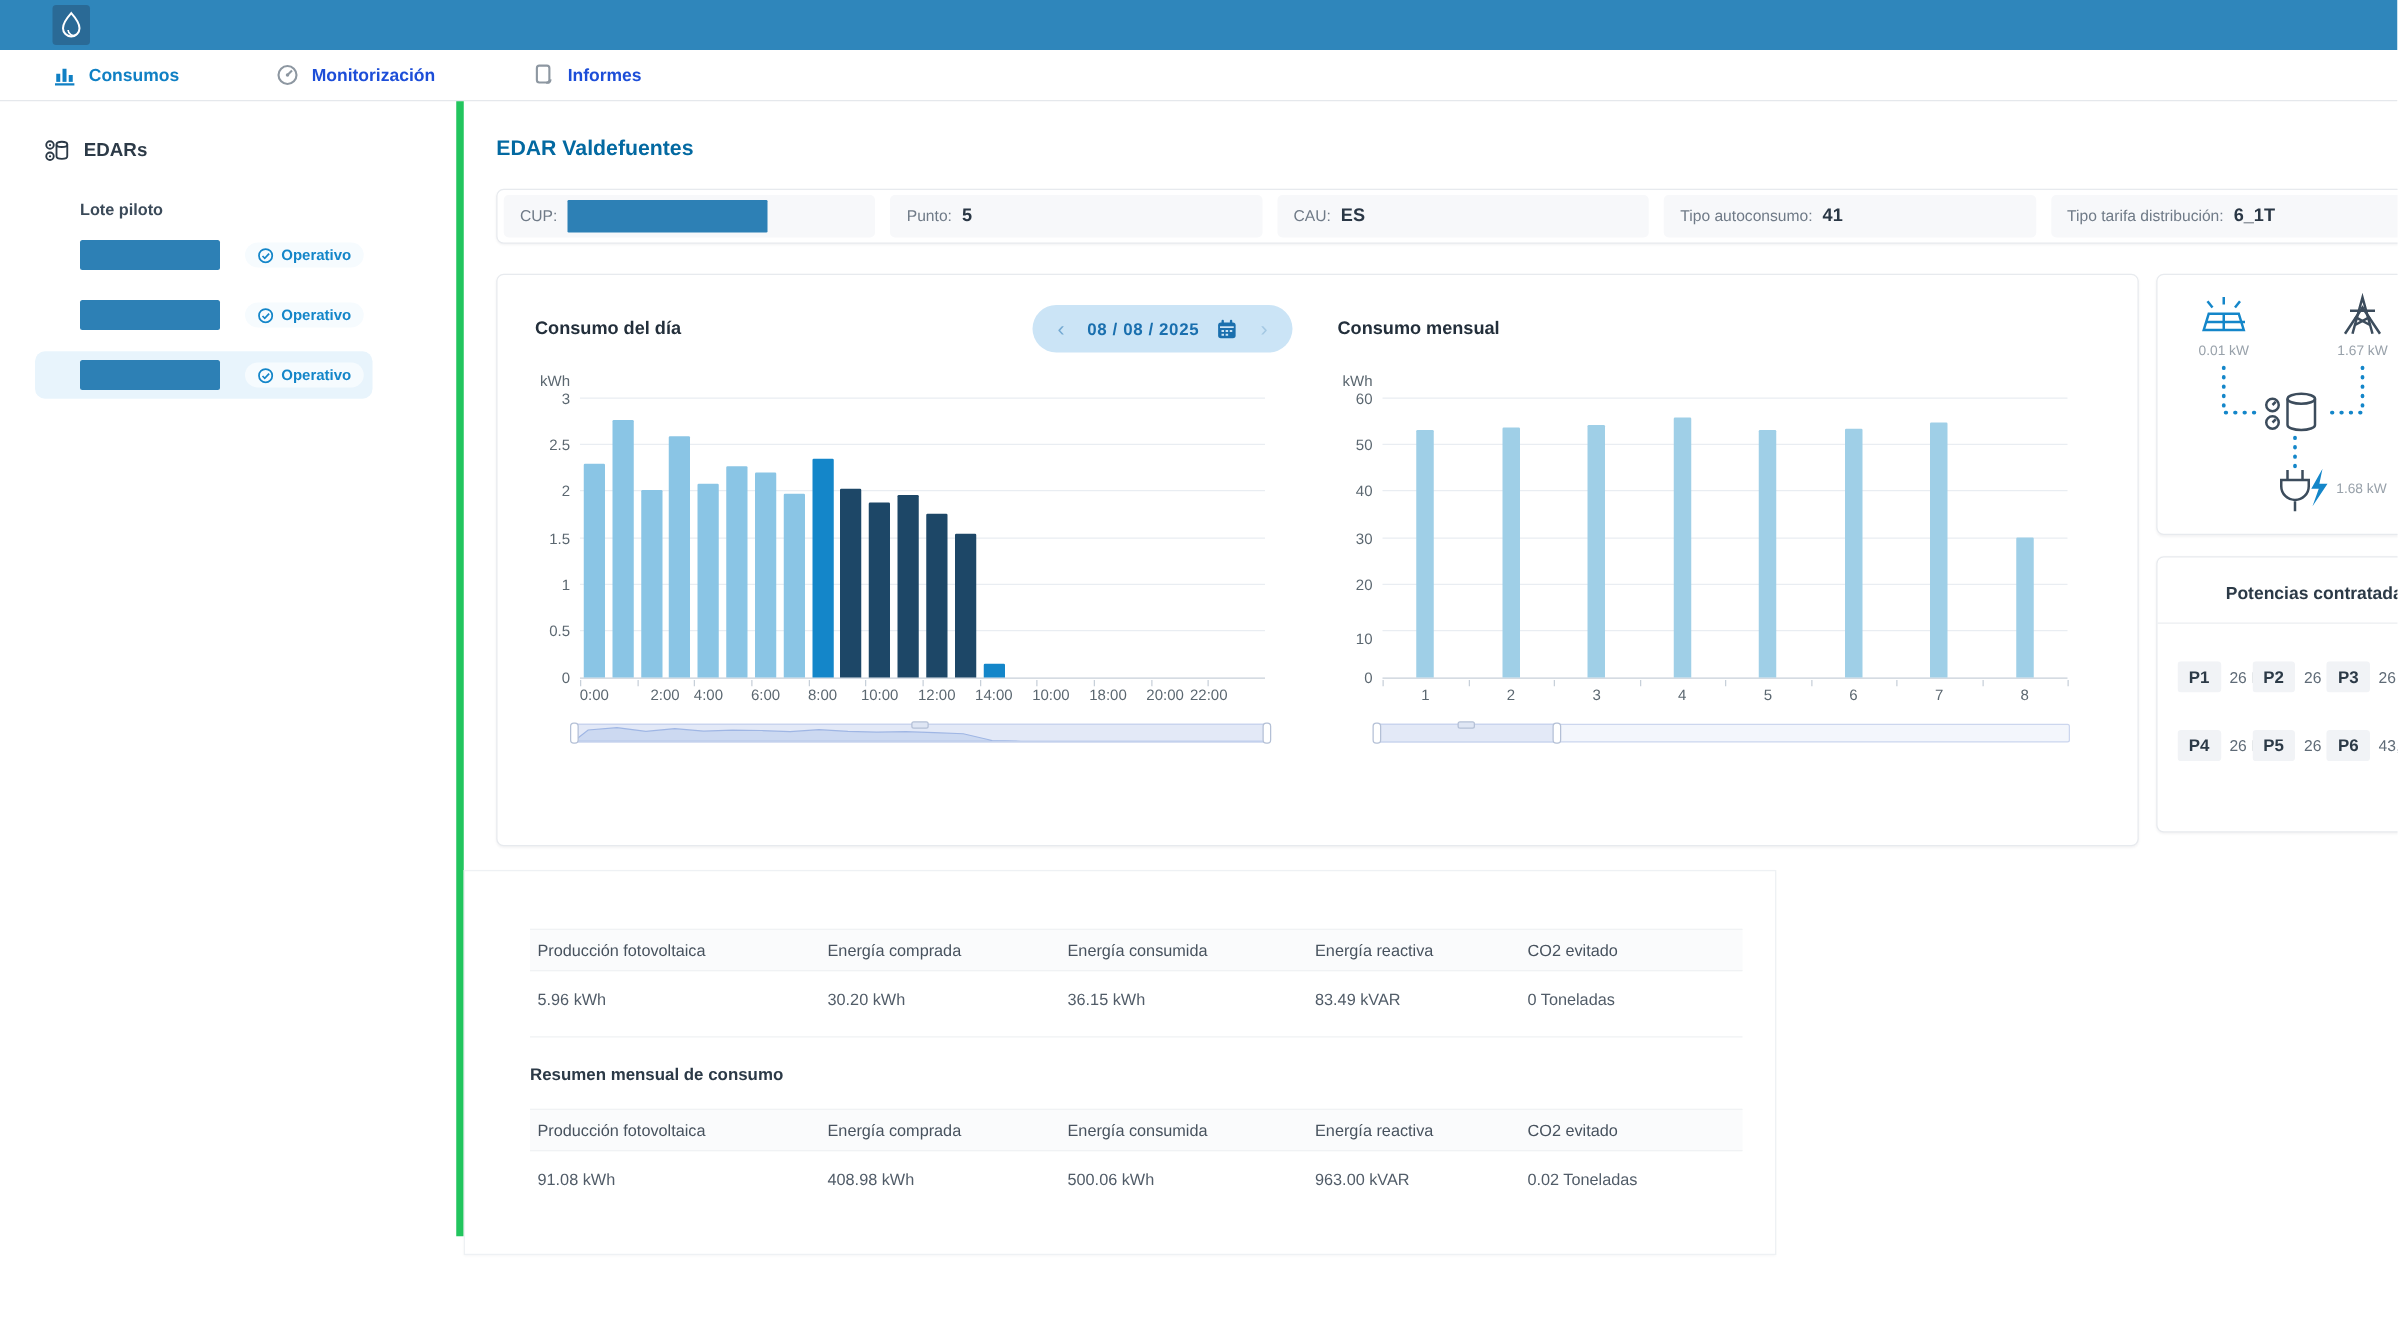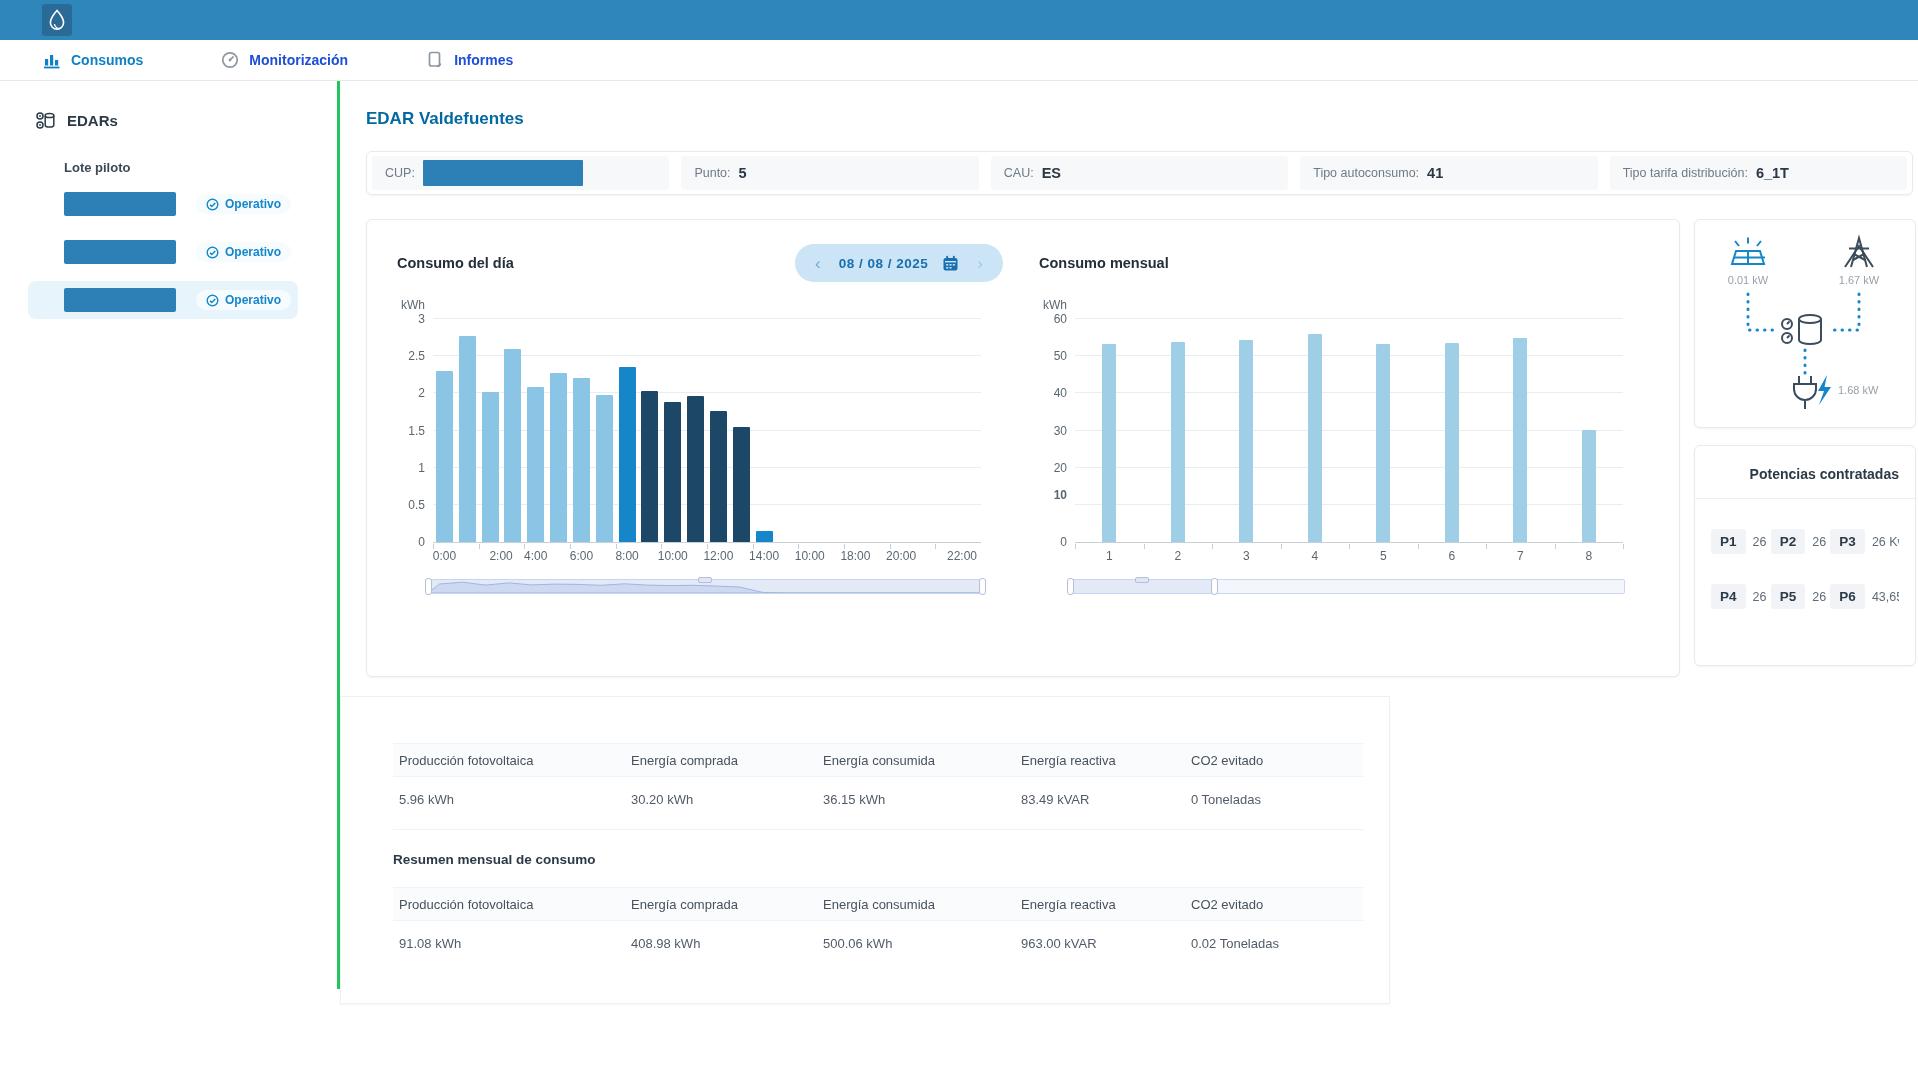--- a/index.html
+++ b/index.html
@@ -9,21 +9,21 @@
   .topbar { height:40px; background:#2F86BB; display:flex; align-items:center; padding-left:42px; }
   .logo-box { width:30px; height:32px; background:#2A6A96; border-radius:3px; display:flex; align-items:center; justify-content:center; }
 
   
   .tabbar { height:41px; background:#fff; border-bottom:1px solid #e5e8ec; display:flex; align-items:center; padding-left:44px; gap:78px; }
   .tab { display:flex; align-items:center; gap:10px; font-size:14px; font-weight:bold; color:#1d4ed8; cursor:pointer; }
   .tab.active { color:#1080C4; }
 
   
   .layout { display:flex; height:908px; }
-  .sidebar { width:340px; border-right:3px solid #22c55e; padding-top:30px; flex-shrink:0; }
+  .sidebar { width:371px; border-right:6px solid #22c55e; padding-top:30px; flex-shrink:0; }
   .sb-title { display:flex; align-items:center; gap:11px; padding-left:36px; font-size:15px; font-weight:bold; color:#2c3a47; }
   .sb-group { margin:30px 0 8px 64px; font-size:13px; font-weight:bold; color:#3b4a59; }
   .sb-item { width:270px; margin:10px 0 10px 28px; padding:7px 0 7px 36px; border-radius:8px; display:flex; align-items:center; gap:20px; cursor:pointer; }
   .sb-item.selected { background:#E8F4FC; }
   .sb-bar { width:112px; height:24px; background:#2D80B5; border-radius:2px; }
   .badge { display:inline-flex; align-items:center; gap:6px; background:#f6fbfe; border-radius:12px; padding:3px 10px; font-size:12px; font-weight:bold; color:#1486C9; }
 
   .main { flex:1; padding:28px 0 0 26px; position:relative; }
   .page-title { font-size:17px; font-weight:bold; color:#0369a1; }
 
@@ -259,21 +259,21 @@
               <div class="xlab" style="left: 285.417px;">12:00</div>
               <div class="xtick" style="left: 274px;"></div>
               <div class="xlab" style="left: 331.083px;">14:00</div>
               <div class="xtick" style="left: 319.667px;"></div>
               <div class="xlab" style="left: 376.75px;">10:00</div>
               <div class="xtick" style="left: 365.333px;"></div>
               <div class="xlab" style="left: 422.417px;">18:00</div>
               <div class="xtick" style="left: 411px;"></div>
               <div class="xlab" style="left: 468.083px;">20:00</div>
               <div class="xtick" style="left: 456.667px;"></div>
-              <div class="xlab" style="left: 529px;">22:00</div>
+              <div class="xlab" style="left: 503px;">22:00</div>
               <div class="xtick" style="left: 502.333px;"></div>
             </div>
           <div class="dslider" id="slider0">
               <div class="ds-sel" style="left: 0px; width: 554px;"></div>
               <svg width="554" height="13">
                 <polygon points="0,13 11.5,4.0 34.6,2.2 57.7,5.1 80.8,2.9 103.9,4.9 127.0,4.1 150.0,4.4 173.1,5.3 196.2,3.8 219.3,5.1 242.4,5.6 265.5,5.3 288.5,6.1 311.6,7.0 334.7,12.4 357.8,13.0 380.9,13.0 404.0,13.0 427.0,13.0 450.1,13.0 473.2,13.0 496.3,13.0 519.4,13.0 542.5,13.0 554,13" fill="#ccd9f1" stroke="#9fb6e4" stroke-width="1"></polygon>
               </svg>
               <div class="ds-handle" style="left: -3px;"></div>
               <div class="ds-handle" style="left: 551px;"></div>
               <div class="ds-grip" style="left: 277px;"></div>
@@ -281,21 +281,21 @@
         </div>
 
         <div class="chart-section">
           <div class="chart-head">
             <div class="chart-title">Consumo mensual</div>
           </div>
           <div class="ylab">kWh</div>
           <div class="plot" id="plot1">
               <div class="ytick" style="bottom: 0px;">0</div>
               <div class="gridline" style="bottom: 37.1667px;"></div>
-              <div class="ytick" style="bottom: 47px; font-weight: bold;">10</div>
+              <div class="ytick" style="bottom: 31px;">10</div>
               <div class="gridline" style="bottom: 74.3333px;"></div>
               <div class="ytick" style="bottom: 74.3333px;">20</div>
               <div class="gridline" style="bottom: 111.5px;"></div>
               <div class="ytick" style="bottom: 111.5px;">30</div>
               <div class="gridline" style="bottom: 148.667px;"></div>
               <div class="ytick" style="bottom: 148.667px;">40</div>
               <div class="gridline" style="bottom: 185.833px;"></div>
               <div class="ytick" style="bottom: 185.833px;">50</div>
               <div class="gridline" style="bottom: 223px;"></div>
               <div class="ytick" style="bottom: 223px;">60</div>

